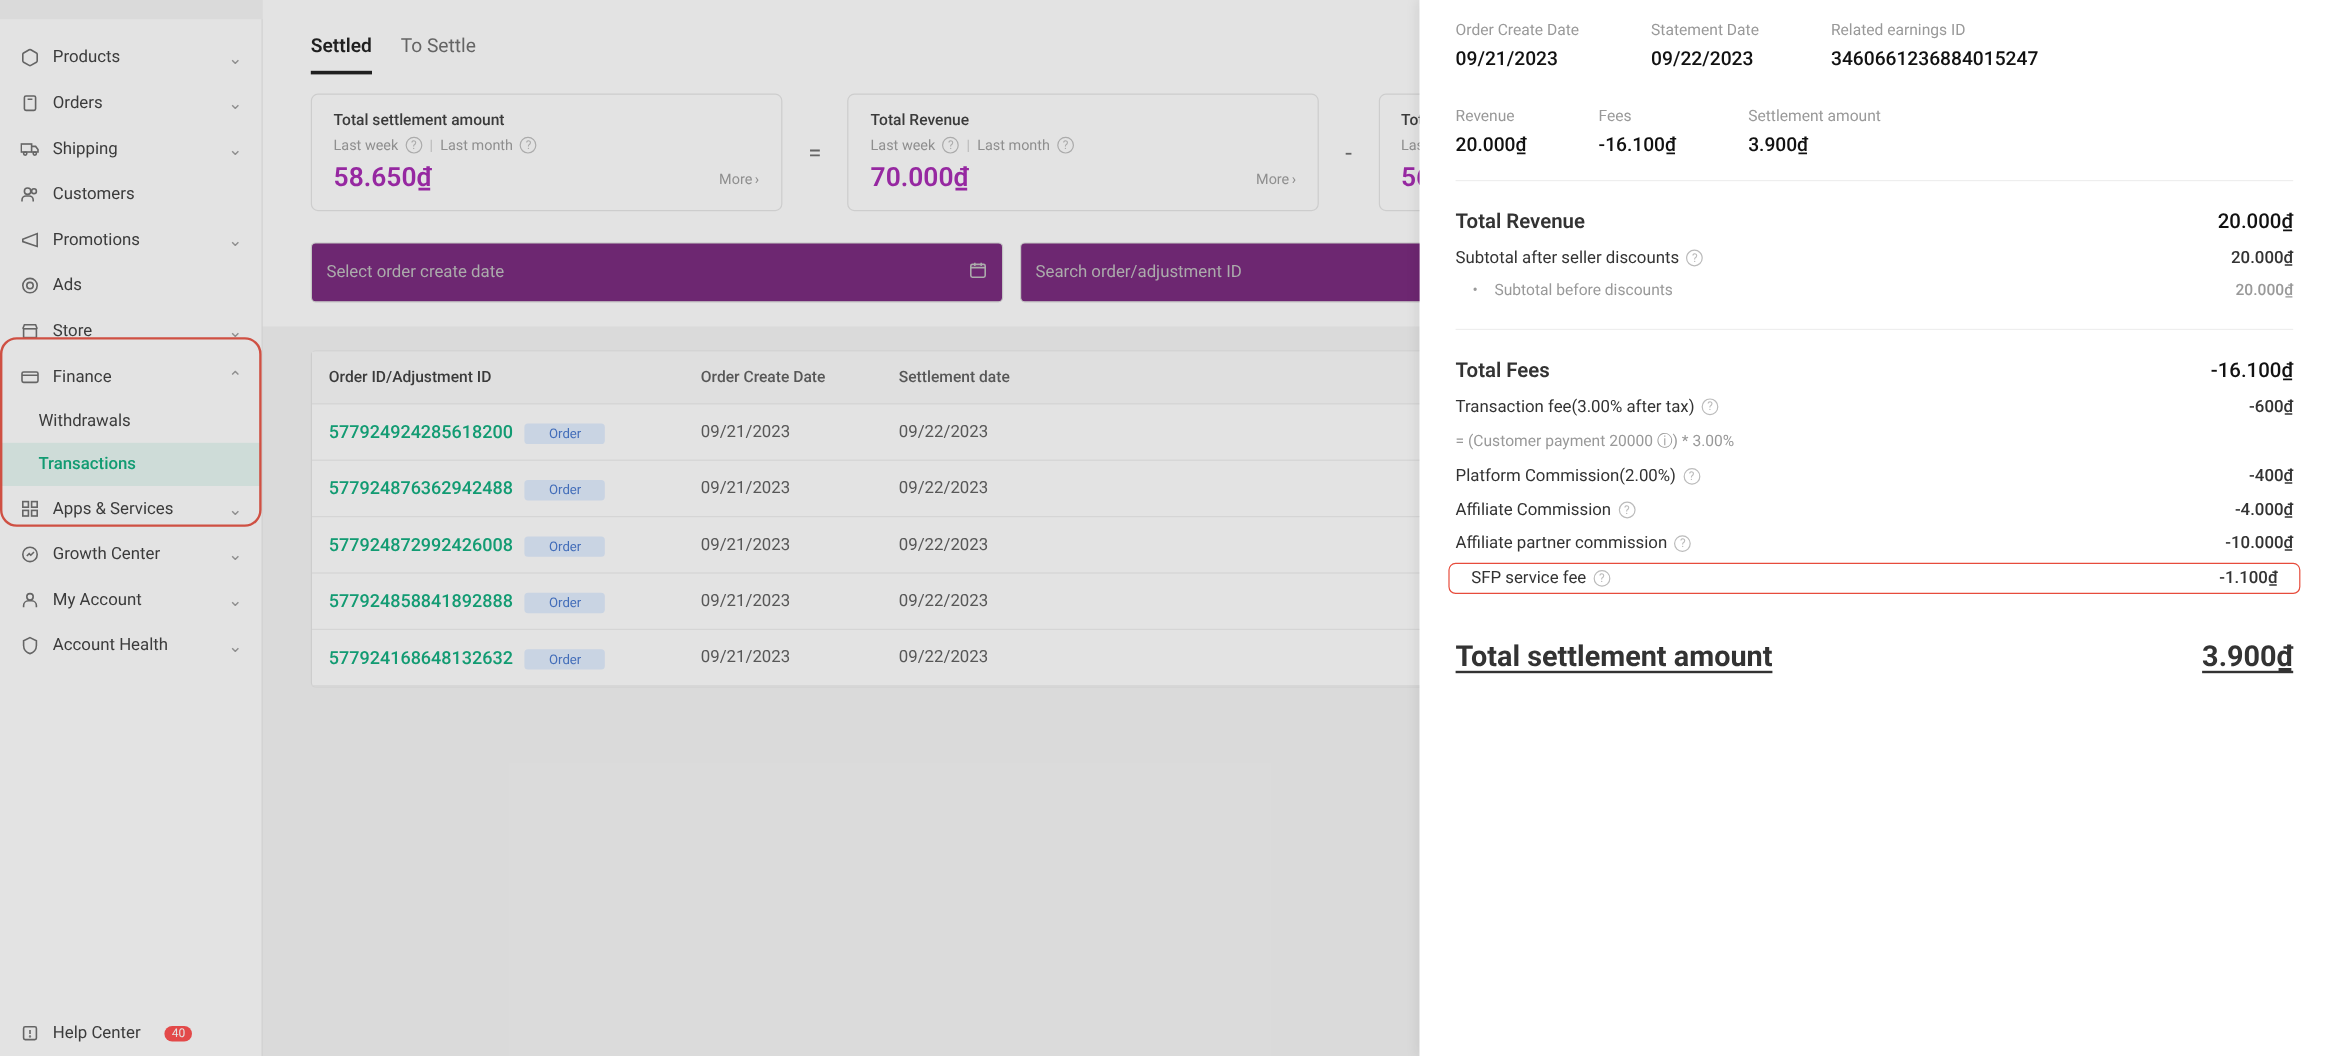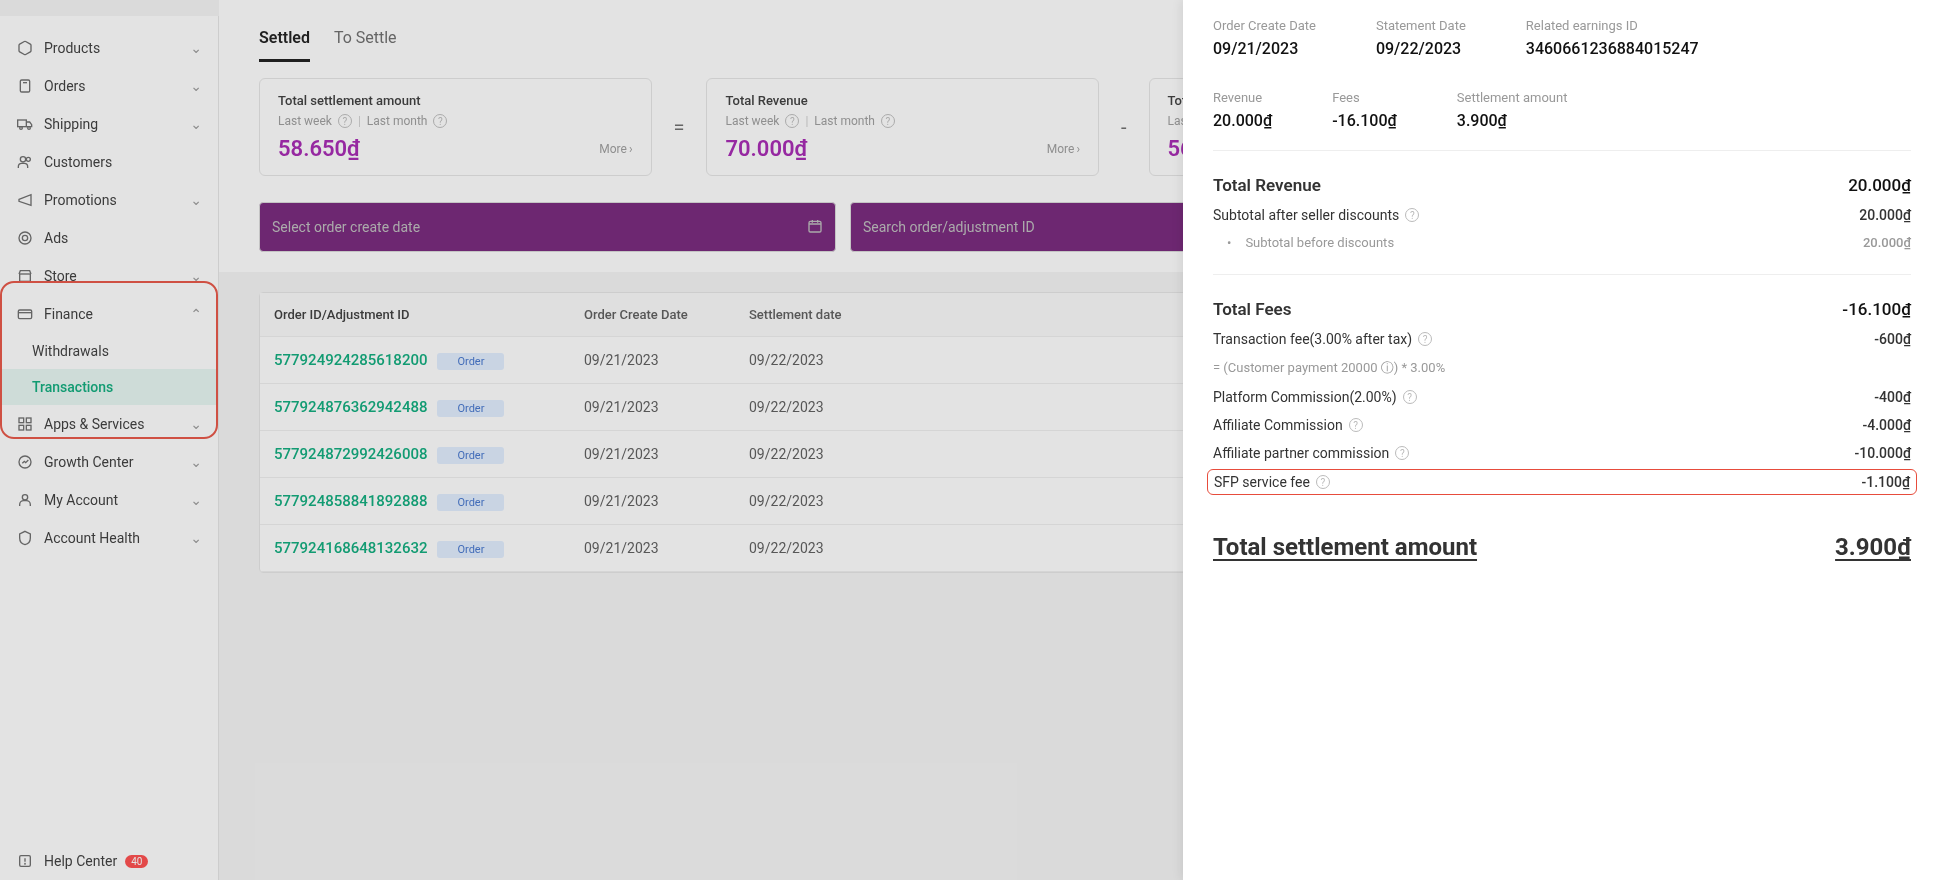--- a/index.html
+++ b/index.html
@@ -5,21 +5,21 @@
   * { box-sizing: border-box; margin: 0; padding: 0; }
   body { font-family: -apple-system, BlinkMacSystemFont, "Segoe UI", Roboto, Helvetica, Arial, sans-serif; font-size: 14px; color: #333; background: #f5f5f5; width: 1941px; height: 880px; overflow: hidden; position: relative; }
   
   
   .sidebar { position: absolute; left: 0; top: 16px; width: 219px; height: 100%; background: #fff; border-right: 1px solid #e5e5e5; padding-top: 13px; }
   .nav-item { display: flex; align-items: center; padding: 10px 16px; color: #333; cursor: pointer; position: relative; }
   .nav-item .icon { width: 18px; height: 18px; margin-right: 10px; display: flex; align-items: center; justify-content: center; color: #666; }
   .nav-item .chevron { margin-left: auto; color: #999; }
   .nav-sub { padding-left: 32px; }
   .nav-sub.active { background: #e6f7f2; color: #00a876; font-weight: 500; }
-  .badge { background: #ff4444; color: #fff; font-size: 10px; padding: 1px 6px; border-radius: 8px; margin-left: 8px; }
+  .badge { background: #ff4444; color: #fff; font-size: 10px; padding: 1px 6px; border-radius: 8px; margin-left: 20px; }
   
   .finance-highlight { position: absolute; left: 0; top: 265px; width: 218px; height: 158px; border: 2.5px solid #e74c3c; border-radius: 14px; pointer-events: none; }
   
   
   .main { position: absolute; left: 219px; top: 0; right: 0; bottom: 0; background: #f5f5f5; padding: 0 360px 0 0; }
   .card { background: #fff; margin: 0; }
   
   .tabs { display: flex; padding: 28px 0 0 40px; gap: 24px; }
   .tab { padding-bottom: 12px; font-size: 16px; color: #666; cursor: pointer; }
   .tab.active { color: #111; font-weight: 600; border-bottom: 3px solid #111; }
@@ -58,21 +58,21 @@
   .det-section { padding: 18px 0; border-bottom: 1px solid #eee;}
   .det-row { display:flex; justify-content:space-between; align-items:center; padding: 6px 0; font-size: 14px;}
   .det-row.head { font-weight: 600; font-size: 17px; color:#111;}
   .det-row .lbl { display:flex; align-items:center; gap:6px; color:#333;}
   .det-row .val { font-weight: 500;}
   .det-row.sub .lbl { color:#999; font-size:13px;}
   .det-row.indent .lbl { padding-left: 14px; font-size: 13px; color:#999;}
   .det-row.indent .lbl::before { content:"•"; margin-right:8px;}
   .det-row.indent .val { color:#999; font-size:13px;}
   
-  .sfp-highlight { border: 1.5px solid #e74c3c; border-radius: 6px; padding: 4px 6px !important; margin: 2px -6px;}
+  .sfp-highlight { border: 1.5px solid #e74c3c; border-radius: 6px; padding: 4px 18px !important; margin: 2px -6px;}
   
   .det-total { display:flex; justify-content:space-between; padding: 18px 0; font-size: 24px; font-weight: 700; text-decoration: underline; text-underline-offset: 4px;}
   
   .q-icon { width:14px; height:14px; border:1px solid #bbb; border-radius:50%; display:inline-flex; align-items:center; justify-content:center; font-size:10px; color:#bbb;}
   .divi { color:#ccc; }
   
   
   .dim-overlay { position:absolute; left:0; top:0; width:1183px; height:100%; background: rgba(100,100,100,0.18); pointer-events:none;}
   
   .bottom-help { position:absolute; bottom:18px; left:0; width:219px;}

